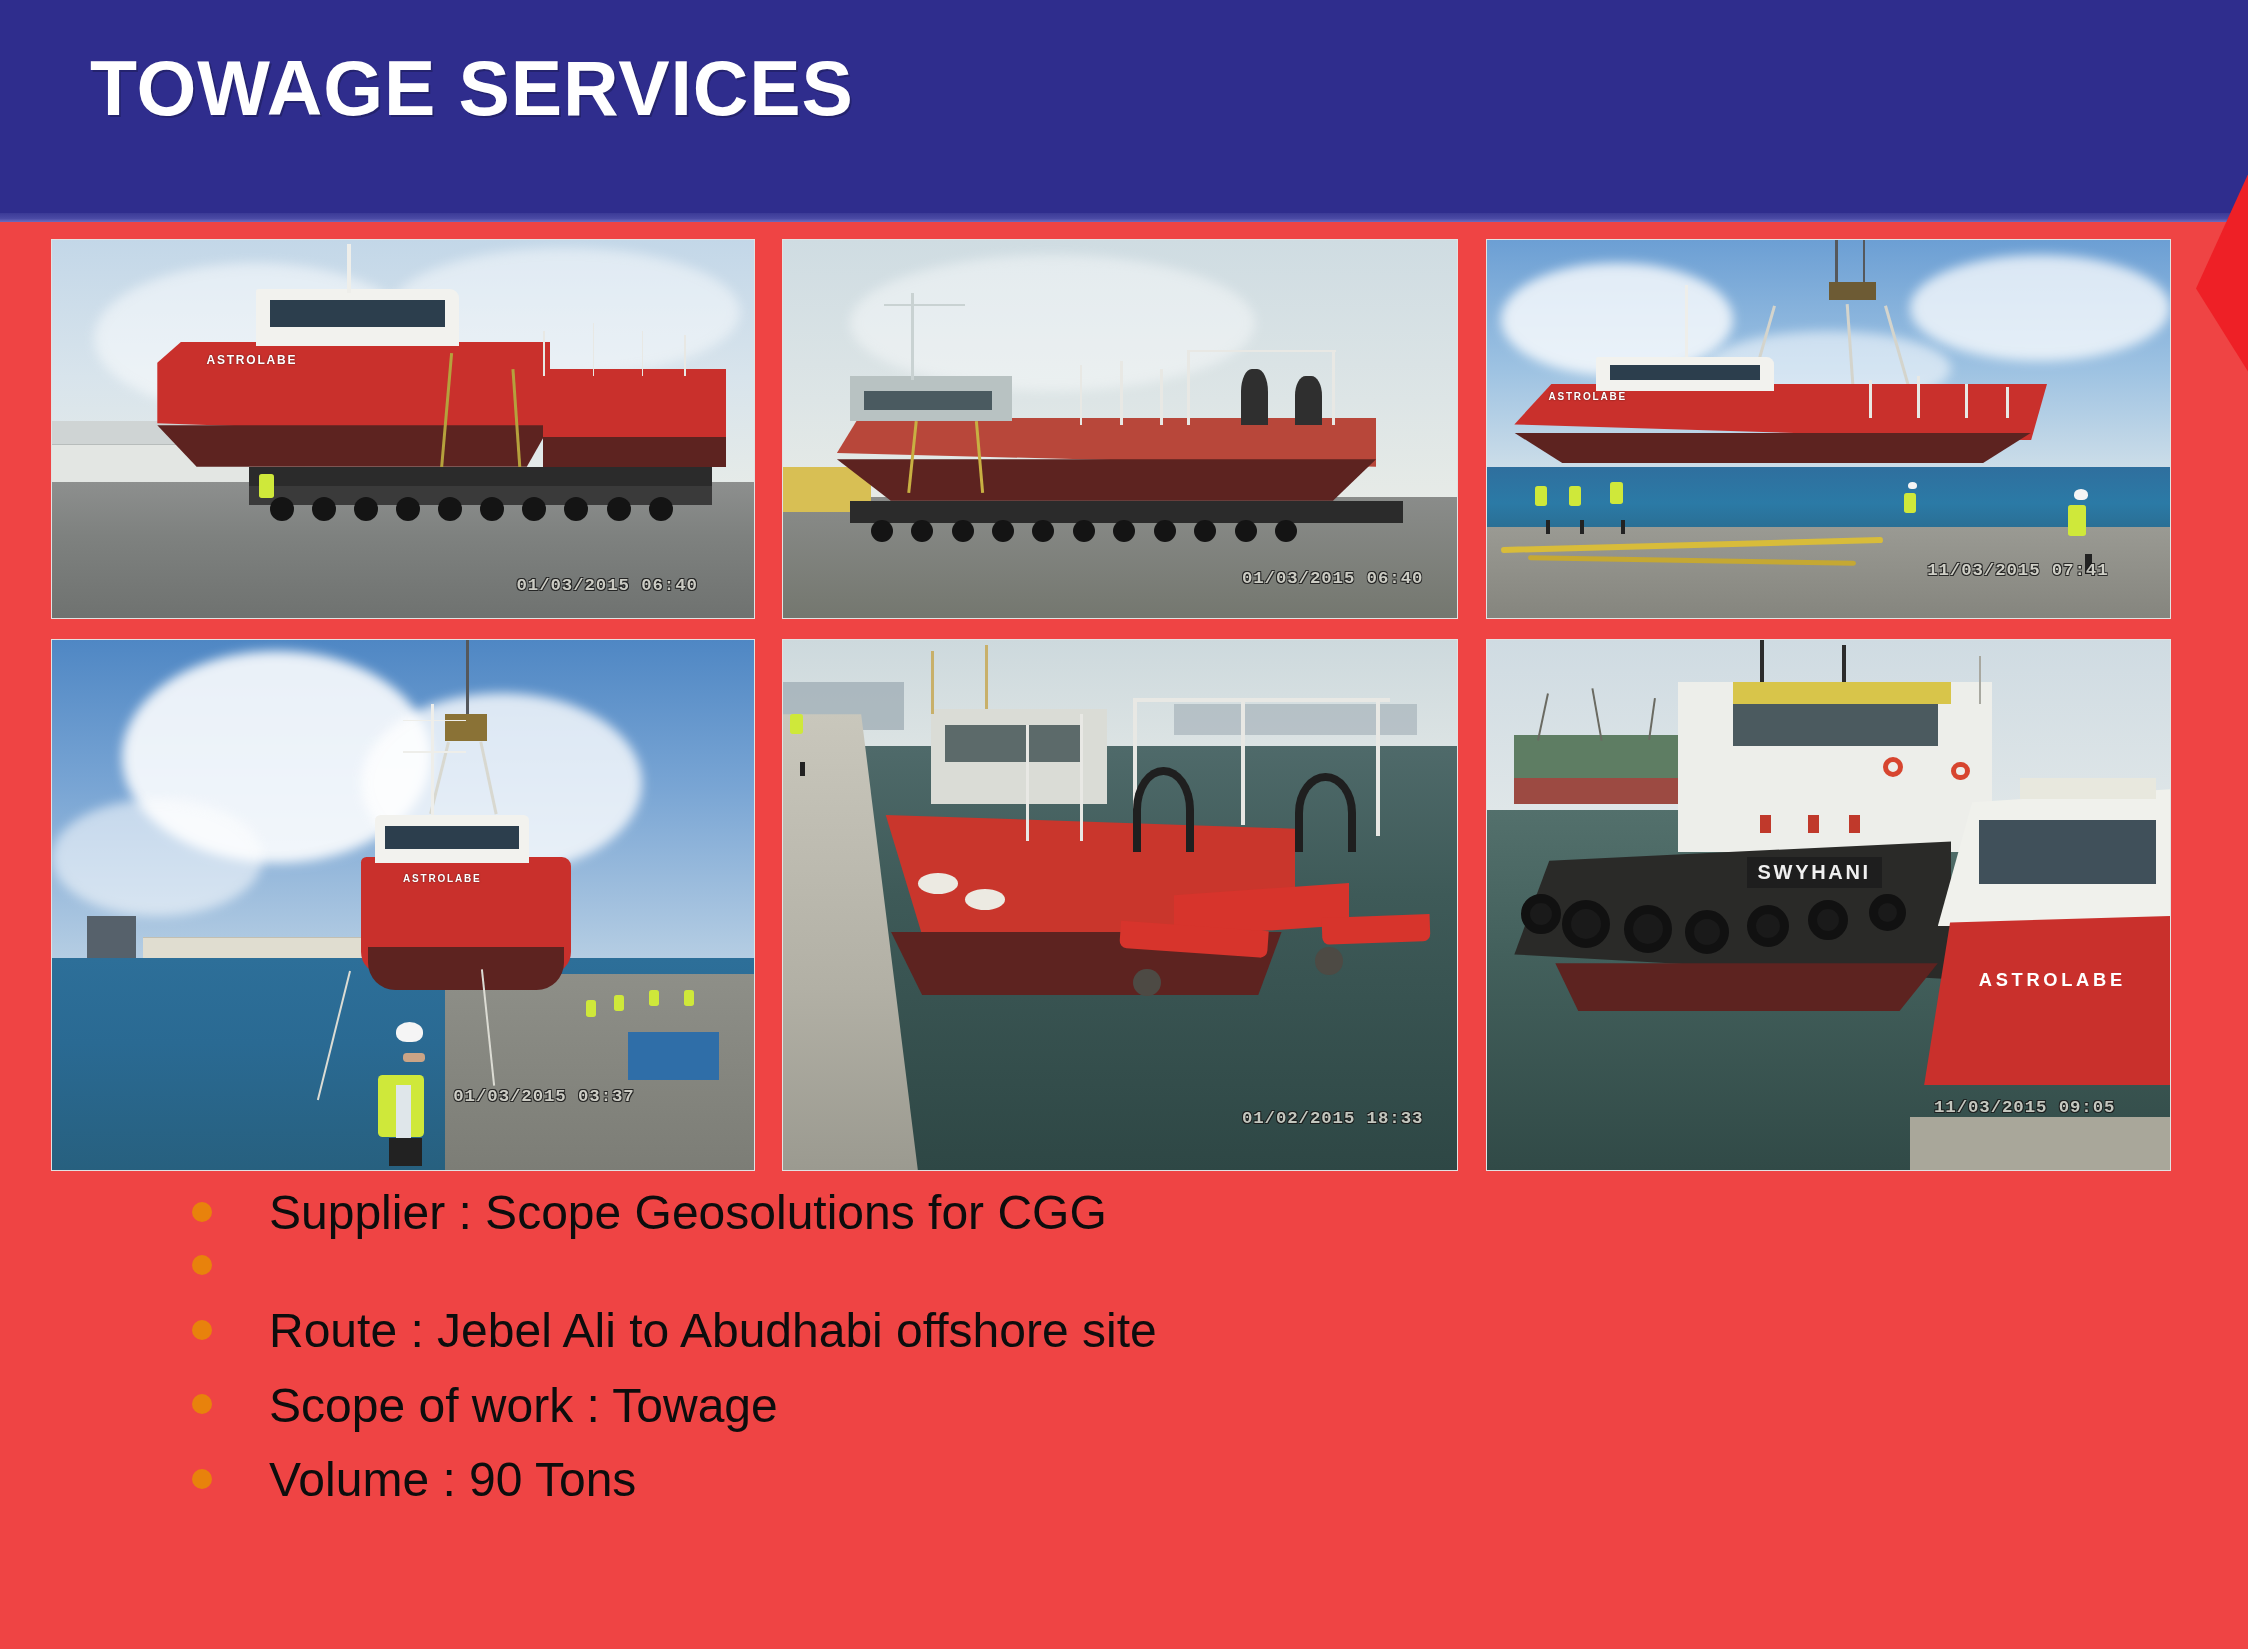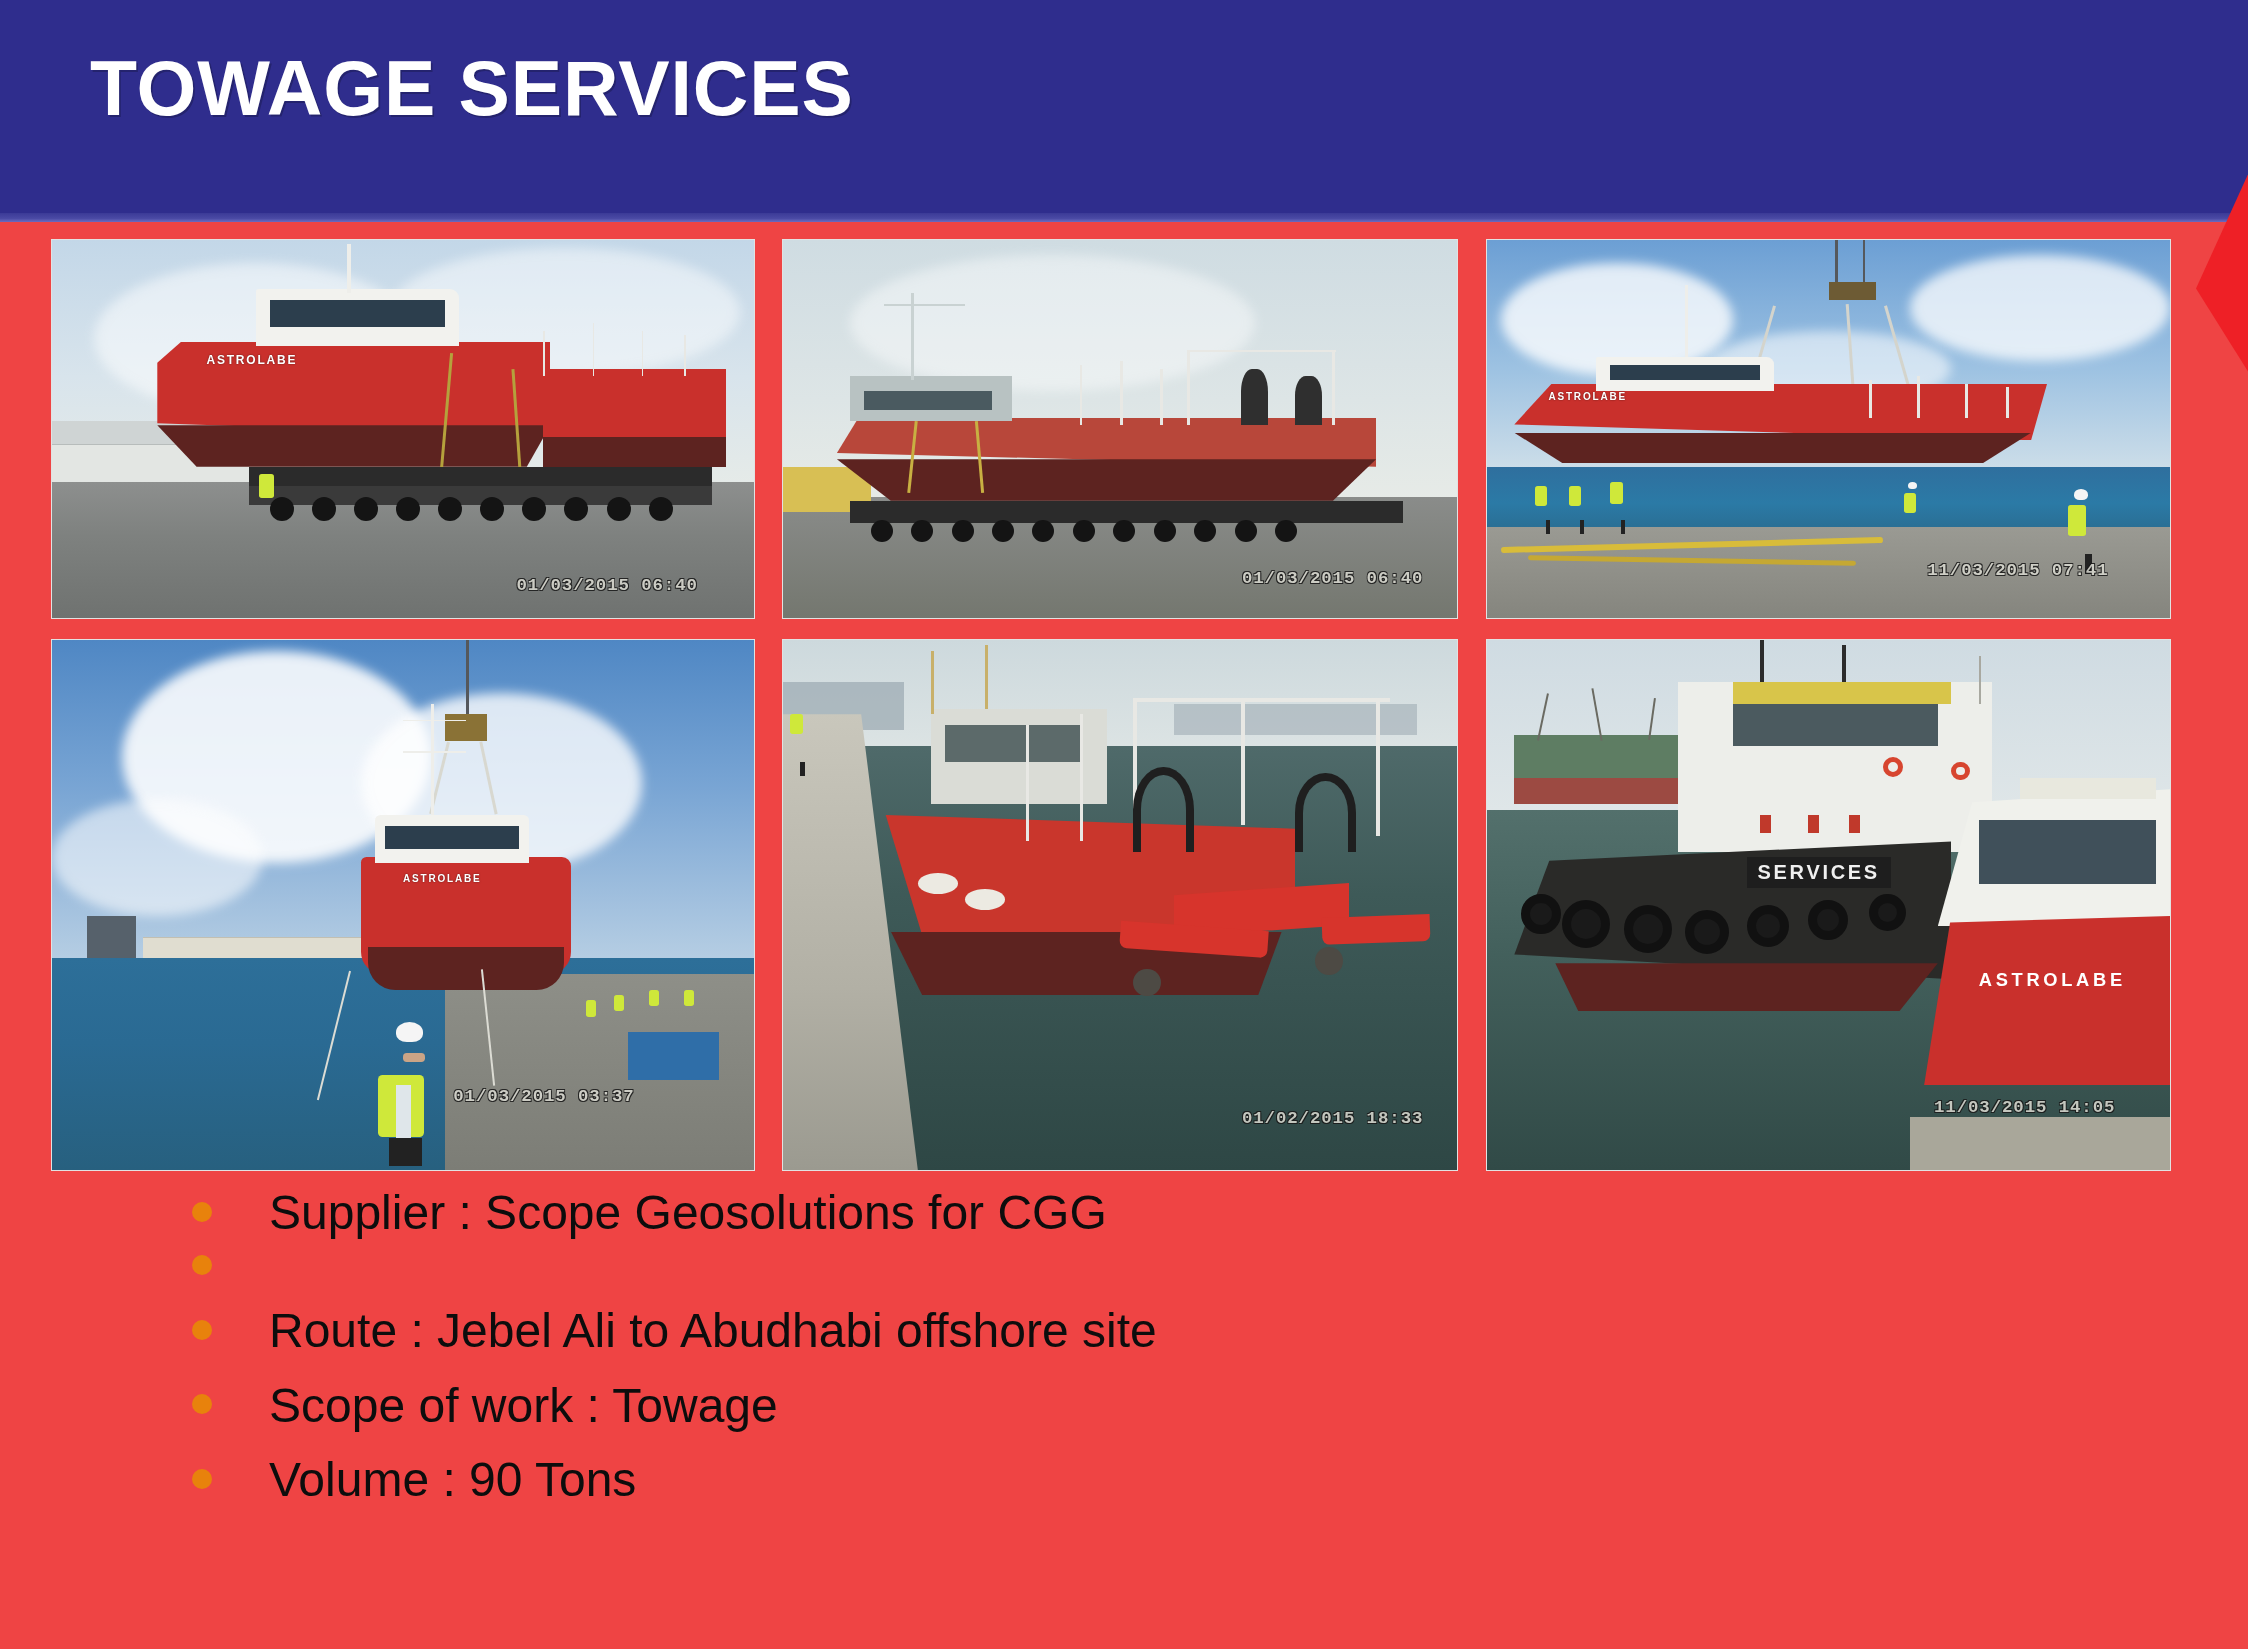--- a/index.html
+++ b/index.html
@@ -439,34 +439,34 @@
           <div class="hull-dark" style="left:10%;top:61%;width:56%;height:9%;clip-path:polygon(0% 0%,100% 0%,90% 100%,6% 100%)"></div>
 
           <div class="tyre" style="left:5%;top:48%;width:40px;height:40px"></div>
           <div class="tyre" style="left:11%;top:49%;width:48px;height:48px"></div>
           <div class="tyre" style="left:20%;top:50%;width:48px;height:48px"></div>
           <div class="tyre" style="left:29%;top:51%;width:44px;height:44px"></div>
           <div class="tyre" style="left:38%;top:50%;width:42px;height:42px"></div>
           <div class="tyre" style="left:47%;top:49%;width:40px;height:40px"></div>
           <div class="tyre" style="left:56%;top:48%;width:37px;height:37px"></div>
 
-          <div class="tug-name-plate" style="left:38%;top:41%;">SERVICES</div>
+          <div class="tug-name-plate" style="left:38%;top:41%;">SWYHANI</div>
 
           <div style="position:absolute;left:40%;top:33%;width:11px;height:18.3px;background:#c0392b"></div>
           <div style="position:absolute;left:47%;top:33%;width:11px;height:18.3px;background:#c0392b"></div>
           <div style="position:absolute;left:53%;top:33%;width:11px;height:18.3px;background:#c0392b"></div>
 
           <div class="super" style="left:66%;top:28%;width:36%;height:26%;background:#f0f1ec;clip-path:polygon(14% 10%,100% 0%,100% 100%,0% 100%)"></div>
           <div class="window" style="left:72%;top:34%;width:26%;height:12%;background:#40505a"></div>
           <div class="hull-red" style="left:64%;top:52%;width:38%;height:32%;background:#c9302c;clip-path:polygon(10% 4%,100% 0%,100% 100%,0% 100%)"></div>
           <div style="position:absolute;left:78%;top:26%;width:20%;height:4%;background:#e8e8de"></div>
           <div class="astro-name-red" style="left:72%;top:62%;font-size:18.3px;">ASTROLABE</div>
 
           <div style="position:absolute;left:62%;bottom:0;width:38%;height:10%;background:#a9a79a"></div>
-          <div class="timestamp" style="right:8%;bottom:10%;">11/03/2015 14:05</div>
+          <div class="timestamp" style="right:8%;bottom:10%;">11/03/2015 09:05</div>
         </div>
       </div>
     </div>
   </div>
 
   <div class="bullet-block">
     <div class="bullet-row">
       <span class="bullet-dot"></span>
       <span class="bullet-text">Supplier : Scope Geosolutions for CGG</span>
     </div>

